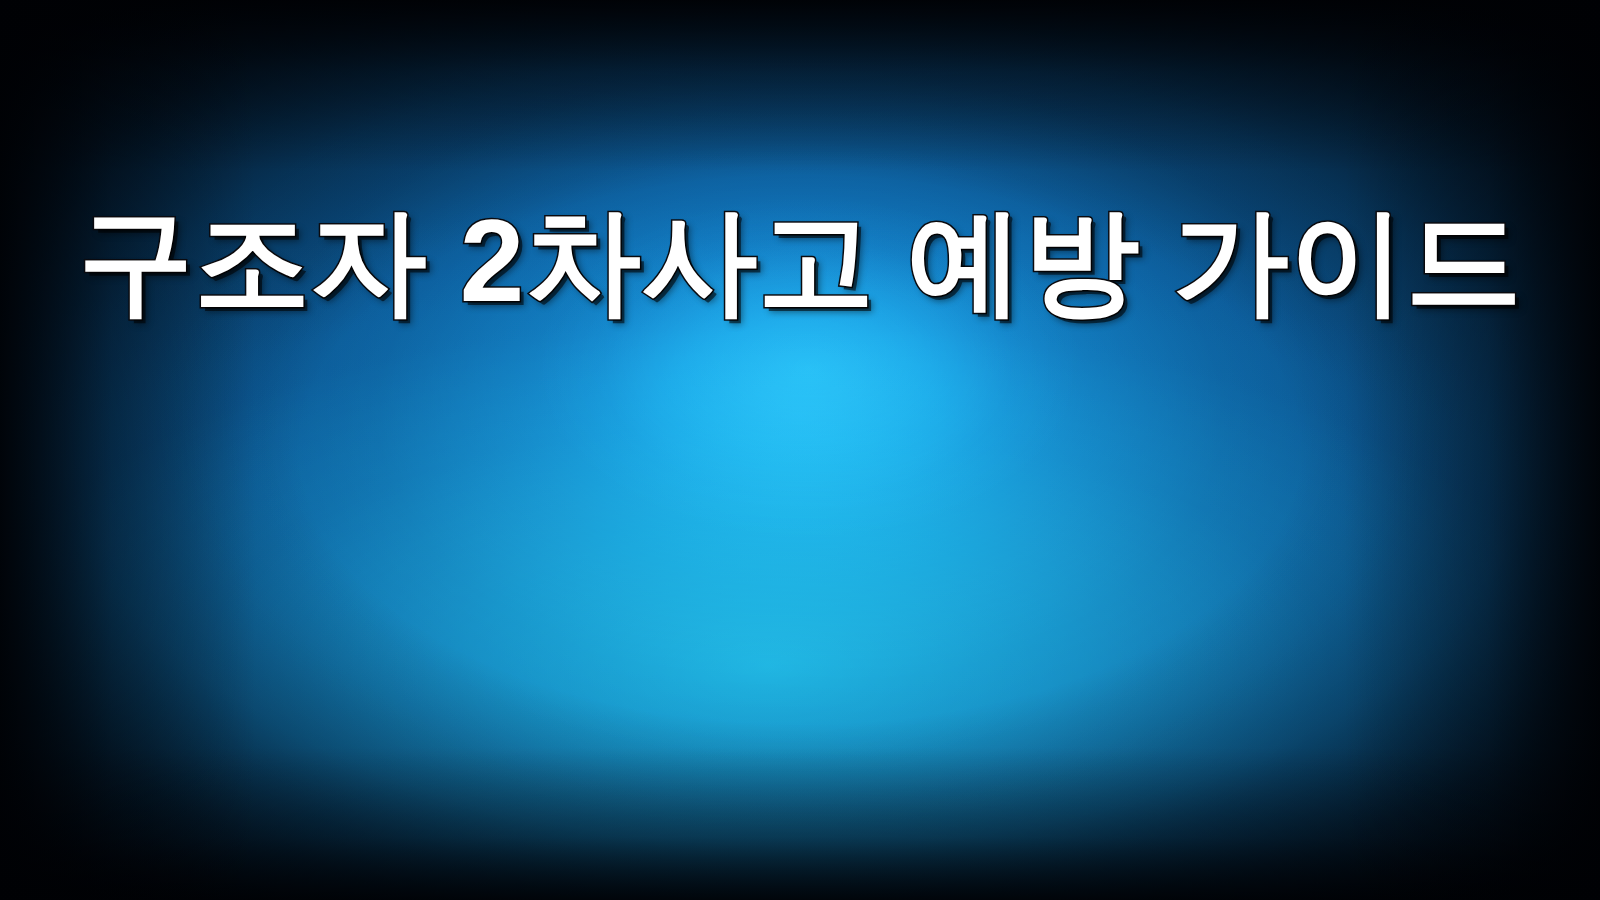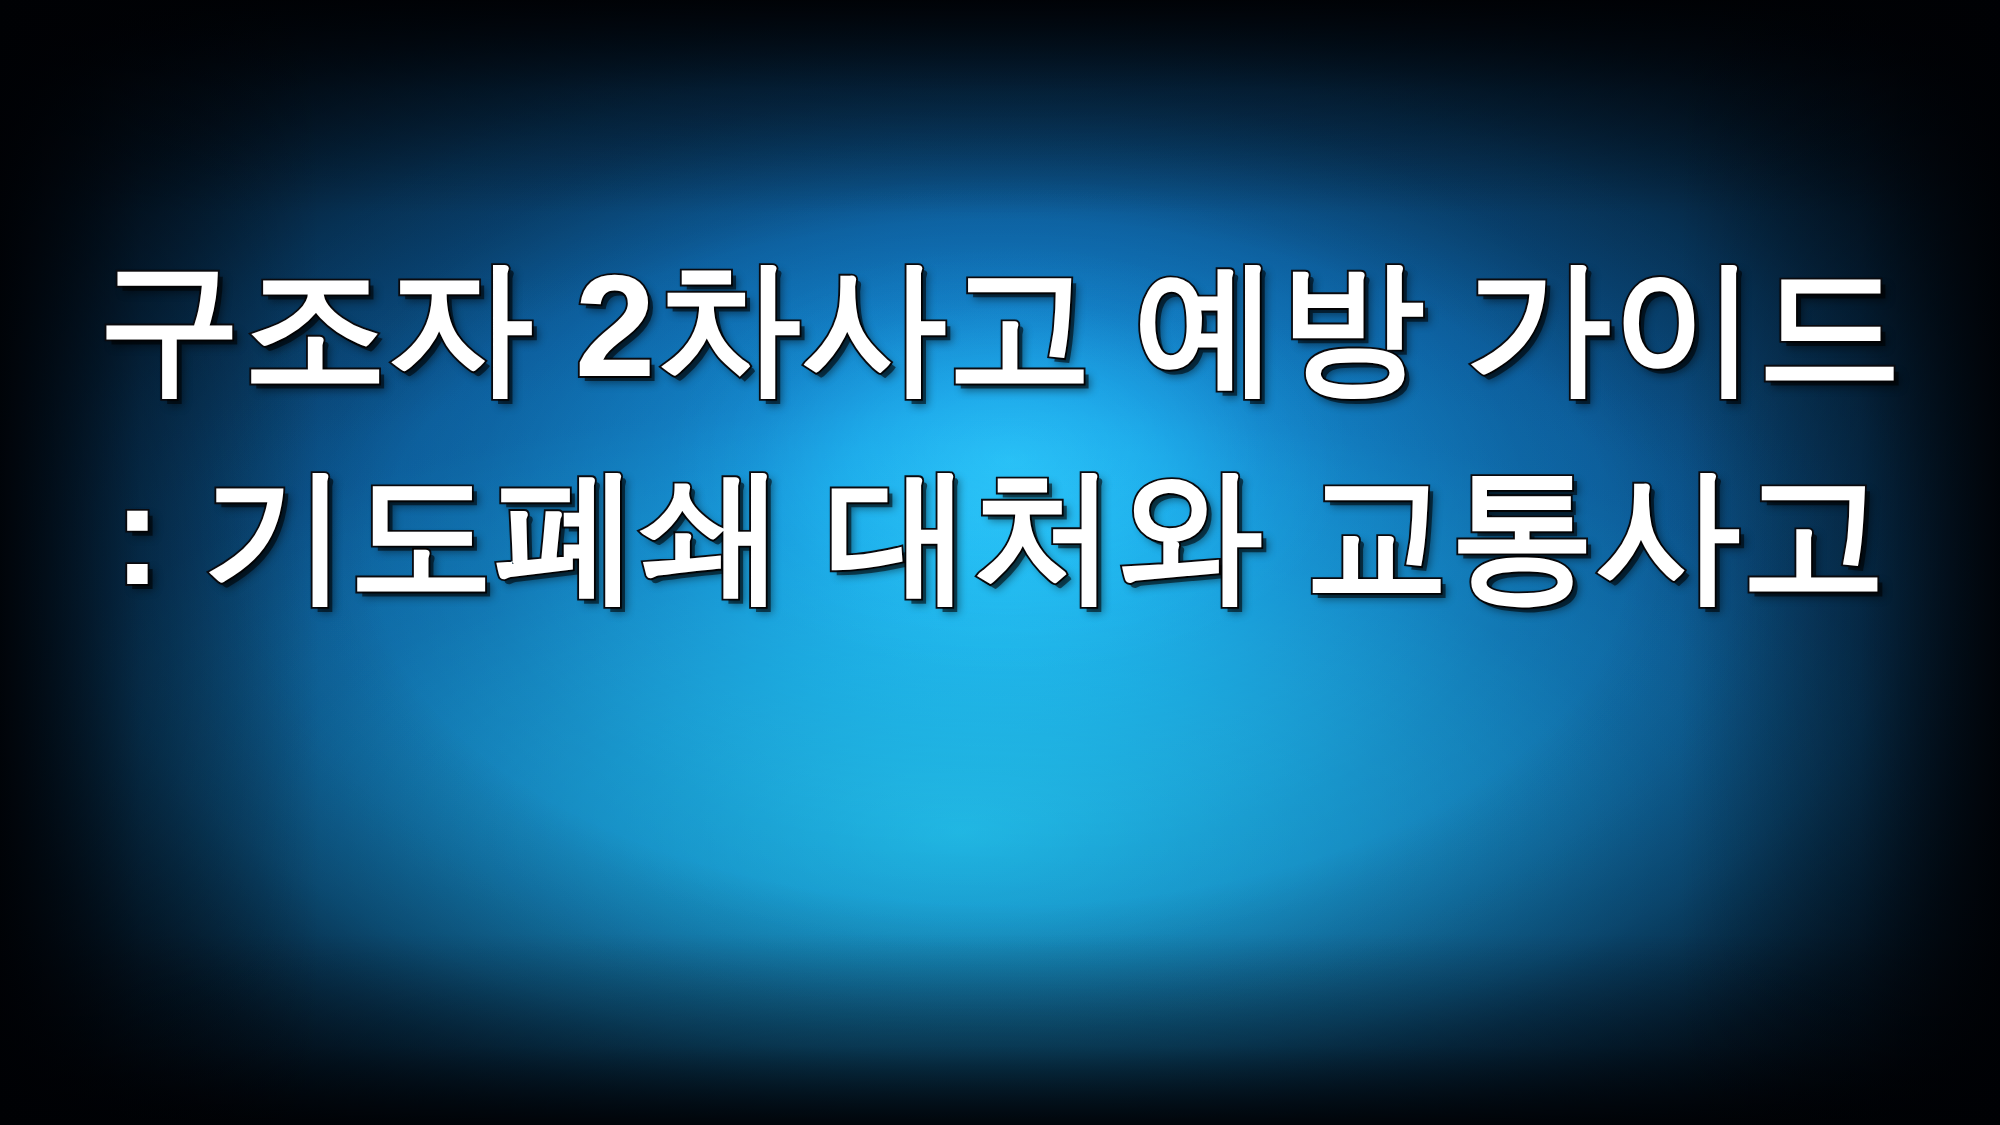--- a/index.html
+++ b/index.html
@@ -135,16 +135,15 @@
 
   <div class="bg-layer" id="bg-base"></div>
   <div class="bg-layer" id="bg-teal-bloom"></div>
   <div class="bg-layer" id="bg-core-glow"></div>
   <div class="bg-layer" id="bg-hotspot"></div>
   <div class="bg-layer" id="bg-vignette"></div>
   <div class="bg-layer" id="bg-corner-darken"></div>
 
   <div id="title-block">
     <span class="title-line" style="font-size: 116px;">구조자 2차사고 예방 가이드</span>
-    <span class="title-line" style="font-size: 116px;">: 기도폐쇄 대처와 교통사고</span>
   </div>
 
 </div>
 
 </body></html>

